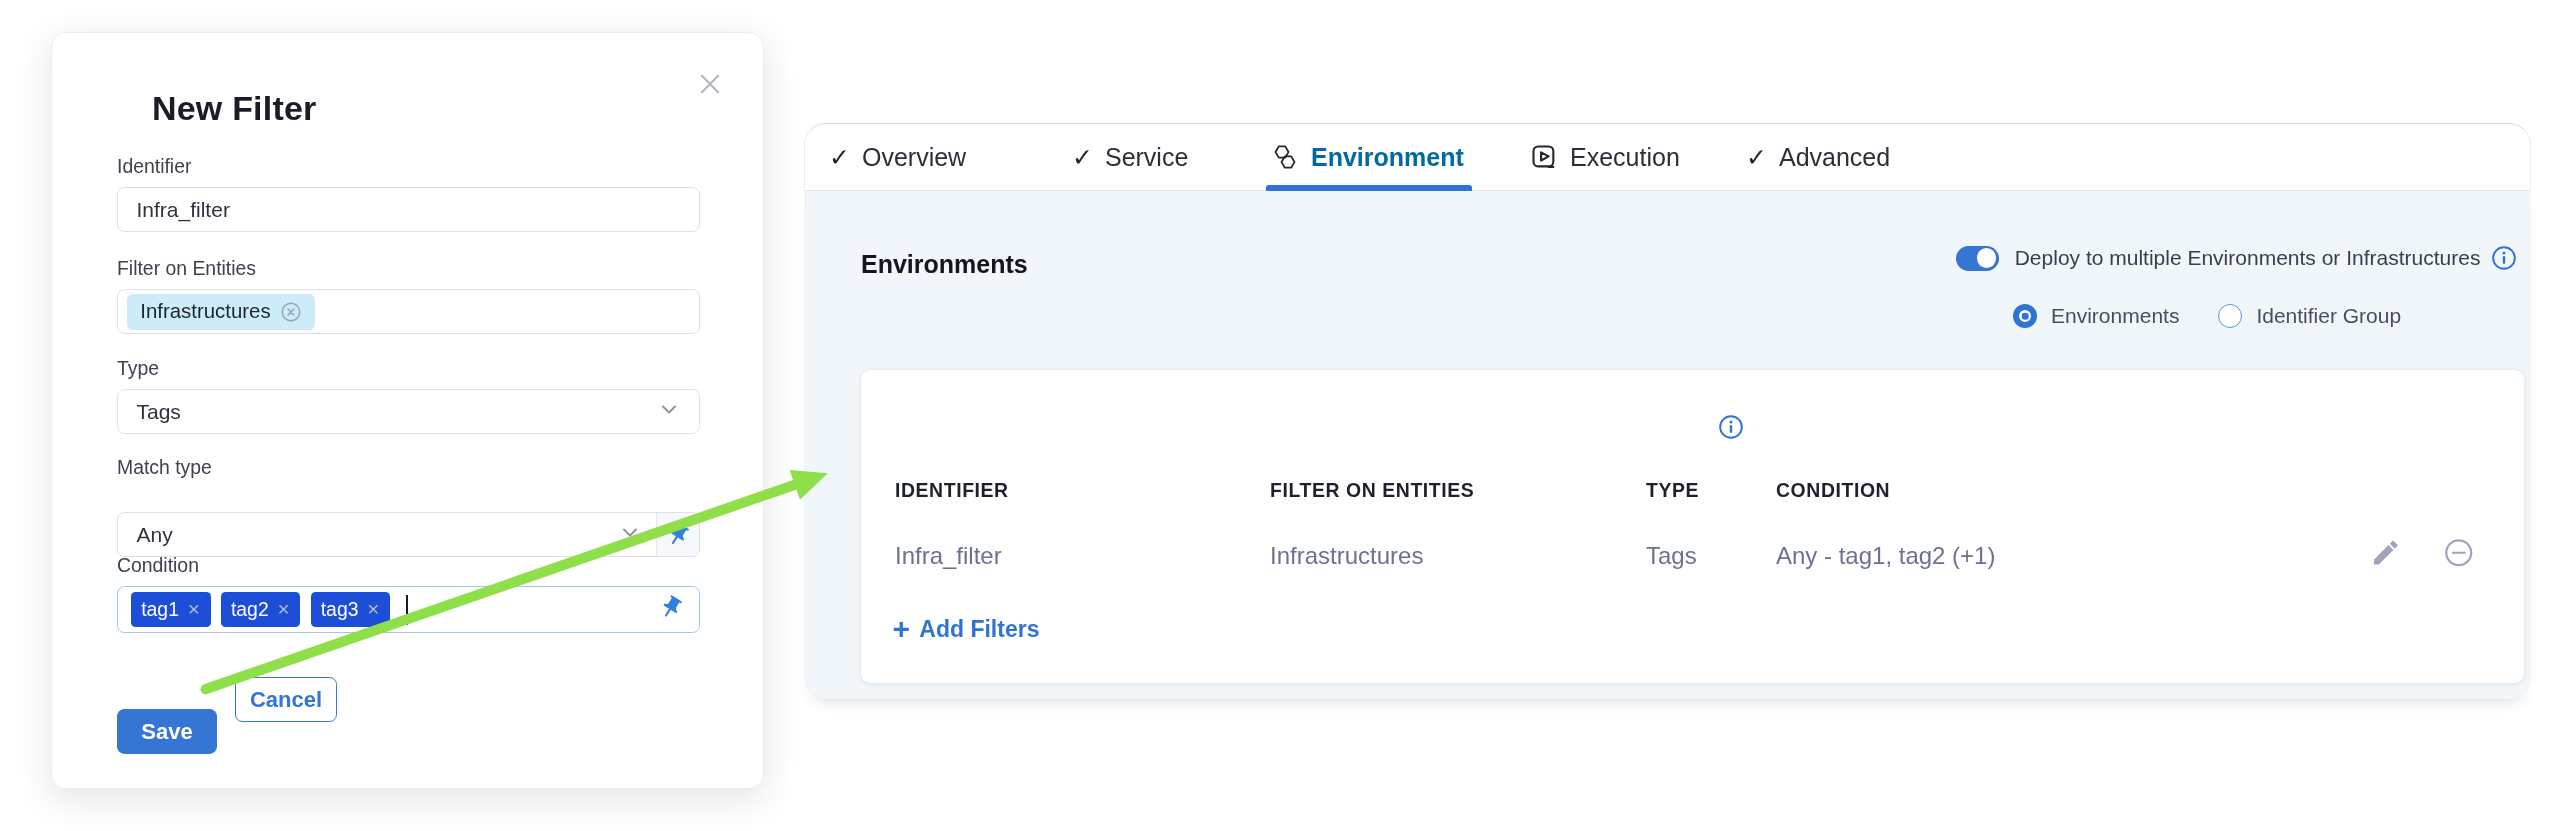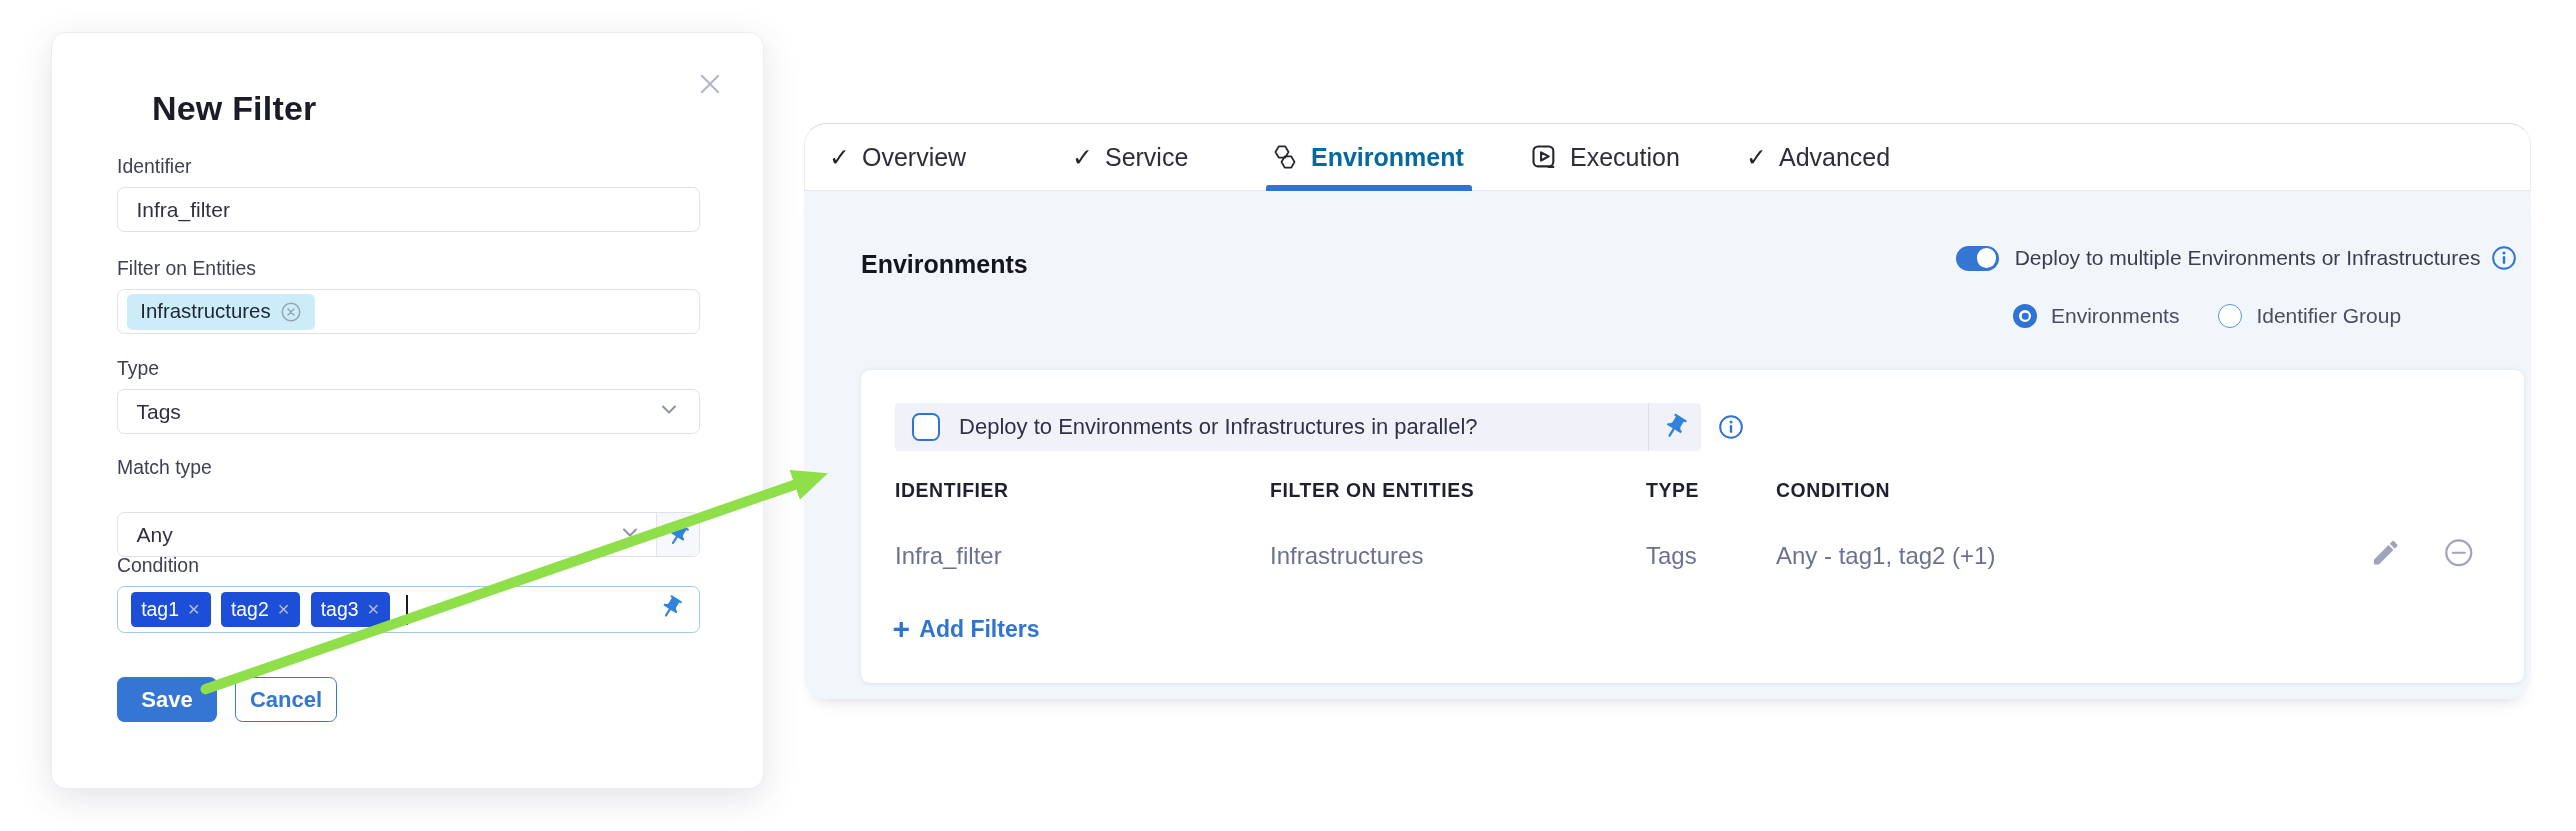--- a/index.html
+++ b/index.html
@@ -25,21 +25,21 @@
                 font-size:20.4px; color:#1f2530; }
   
   .cond { border:1.9px solid #a0c8ec; padding:0 13px; }
   .chip-dark { display:flex; align-items:center; gap:8.3px; background:#1d4ed8; color:#fff; border-radius:4.6px;
                padding:5.6px 10.2px; font-size:19.4px; margin-right:10.2px; }
   .chip-x { font-size:15.7px; color:#b3bdc6; cursor:pointer; line-height:1; }
   .caret { width:1.9px; height:30px; background:#1a1b22; margin-left:5.6px; }
   .cond-pin { position:absolute; right:15px; top:50%; transform:translateY(-50%); }
   .btn { position:absolute; top:644px; height:45px; border-radius:7.4px; display:flex; align-items:center; justify-content:center;
          font-size:22px; font-weight:700; cursor:pointer; }
-  .btn-save { left:65px; width:100px; background:#3575d3; color:#fff; }
+  .btn-save { left:65px; width:100px; background:#3575d3; color:#fff;margin-top:32px; }
   .btn-cancel { left:183px; width:102px; background:#fff; border:1.9px solid #3575d3; color:#3575d3; }
 
   
   .panel { position:absolute; left:804px; top:123px; width:1727px; height:576px; z-index:5; }
   .tabbar { position:absolute; left:0; top:0; width:100%; height:68px; background:#fff; border:0.9px solid #ededf4;
             border-top:1.9px solid #d9d9ea; border-bottom:0.9px solid #e4e4ec; border-radius:22px 22px 0 0; }
   .tab { position:absolute; top:0; height:66px; display:flex; align-items:center; gap:12px; font-size:25px; color:#2d2e38; cursor:pointer; }
   .tab .check { font-size:25px; color:#23242c; font-weight:700; }
   .tab.active { font-weight:700; color:#0369a1; }
   .tab-underline { position:absolute; left:461px; bottom:-0.9px; width:206px; height:5.6px; background:#3173d4; border-radius:2.8px 2.8px 0 0; }
@@ -213,30 +213,20 @@
       </div>
 
       <div class="radio-row rr-scope">
         <span class="radio sel"></span>
         <label>Environments</label>
         <span class="radio gap2"></span>
         <label>Identifier Group</label>
       </div>
 
       <div class="card">
-        <div class="cb-row">
-          <span class="checkbox"></span>
-          <label>Deploy to Environments or Infrastructures in parallel?</label>
-          <span class="cb-div"></span>
-          <span class="cb-pin">
-            <svg width="28" height="28" viewBox="0 0 24 24">
-              <path transform="rotate(32 12 12)" d="M16 9V4h1c.55 0 1-.45 1-1s-.45-1-1-1H7c-.55 0-1 .45-1 1s.45 1 1 1h1v5c0 1.66-1.34 3-3 3v2h5.97v7l1 1 1-1v-7H19v-2c-1.66 0-3-1.34-3-3z" fill="#2f83dc"></path>
-            </svg>
-          </span>
-        </div>
         <span class="info cb-info">
           <svg width="26" height="26" viewBox="0 0 24 24">
               <circle cx="12" cy="12" r="10" fill="none" stroke="#3173d4" stroke-width="1.8"></circle>
               <circle cx="12" cy="7.3" r="1.4" fill="#3173d4"></circle>
               <rect x="10.9" y="10.2" width="2.2" height="7.2" rx="1.1" fill="#3173d4"></rect>
             </svg>
         </span>
 
         <div class="th c0">IDENTIFIER</div>
         <div class="th c1">FILTER ON ENTITIES</div>

